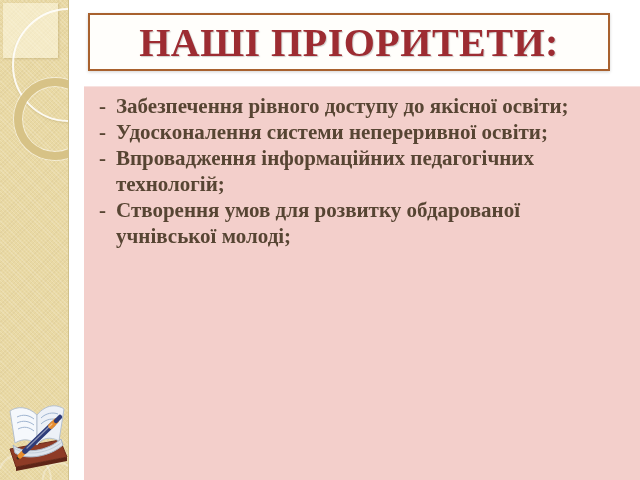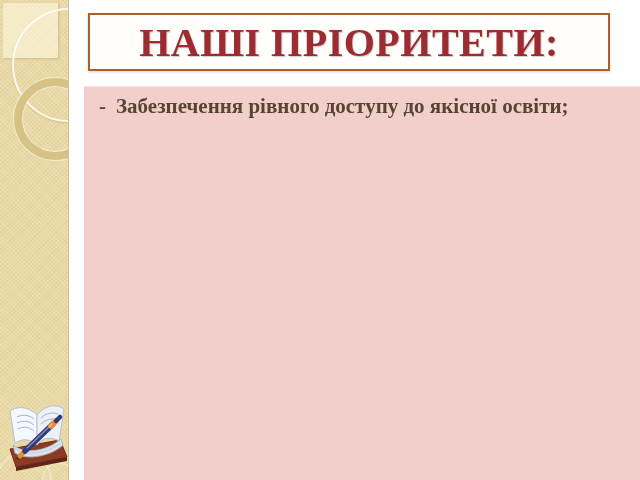--- a/index.html
+++ b/index.html
@@ -95,20 +95,23 @@
     <div class="ring-faint-2"></div>
   </div>
 
   <div class="title-box">
     <span class="title-text">НАШІ ПРІОРИТЕТИ:</span>
   </div>
 
   <div class="panel">
     <ul class="priorities">
       <li>Забезпечення рівного доступу до якісної освіти;</li>
+      <li>Удосконалення системи непереривної освіти;</li>
+      <li>Впровадження інформаційних педагогічних технологій;</li>
+      <li>Створення умов для розвитку обдарованої учнівської молоді;</li>
     </ul>
   </div>
 
   <svg class="book-icon" viewBox="0 0 68 76" aria-hidden="true">
 
     <path d="M7 54 L57 45 L64 62 L13 72 Z" fill="#8e3b26" stroke="#6f2d1c" stroke-width="1"></path>
     <path d="M13 72 L64 62 L64 66 L13 76 Z" fill="#5f2517"></path>
 
     <path d="M10 50 C22 60 44 56 58 44 L60 50 C48 61 24 66 12 58 Z" fill="#dde4ec" stroke="#a9b6c6" stroke-width="1"></path>
     <path d="M11 53 C24 62 46 58 59 47" fill="none" stroke="#c3cdd9" stroke-width="1"></path>

